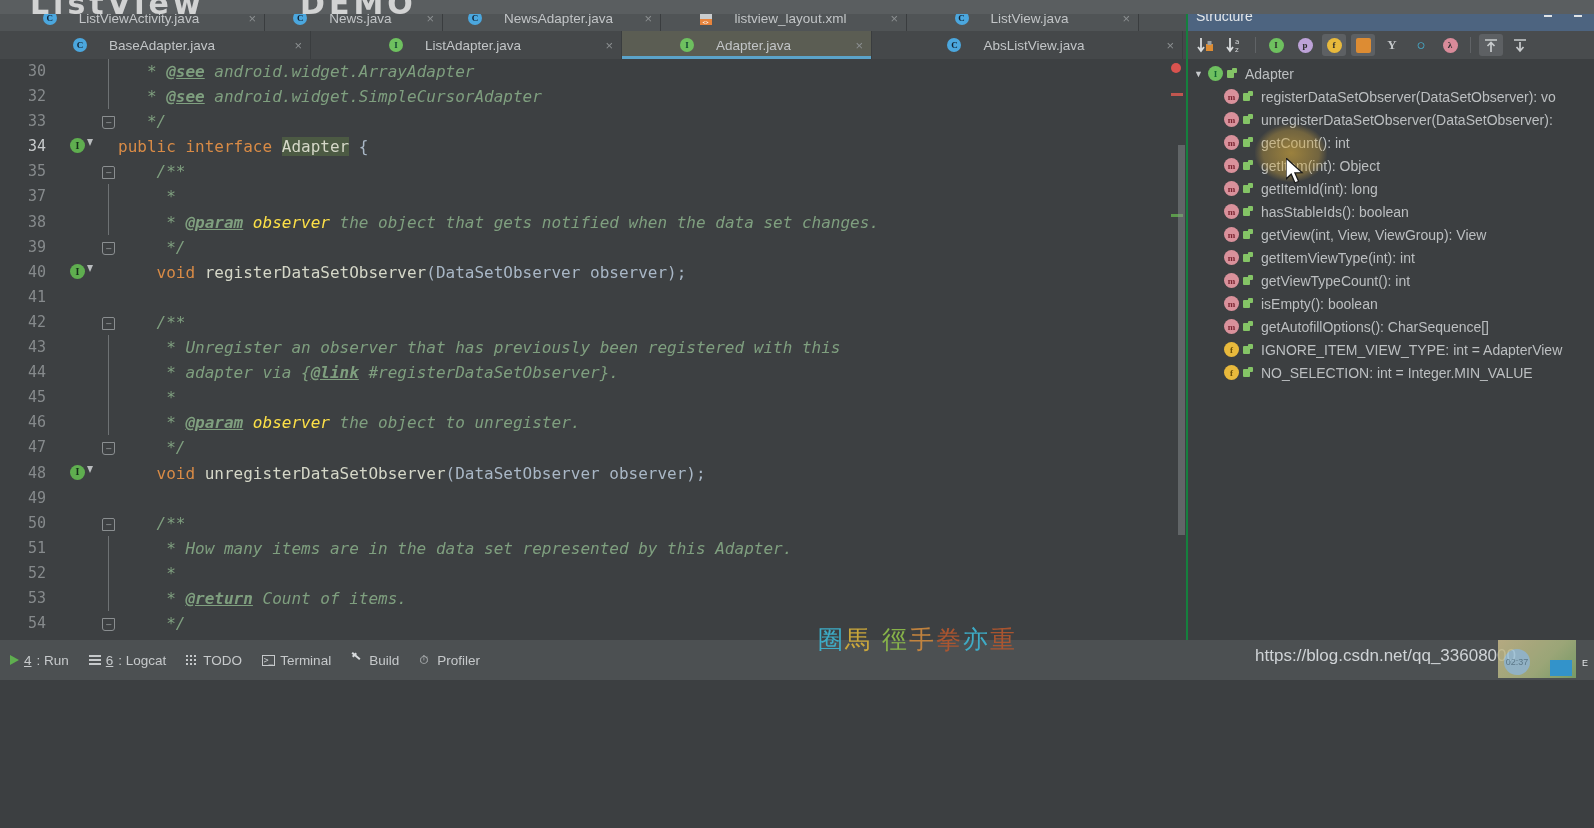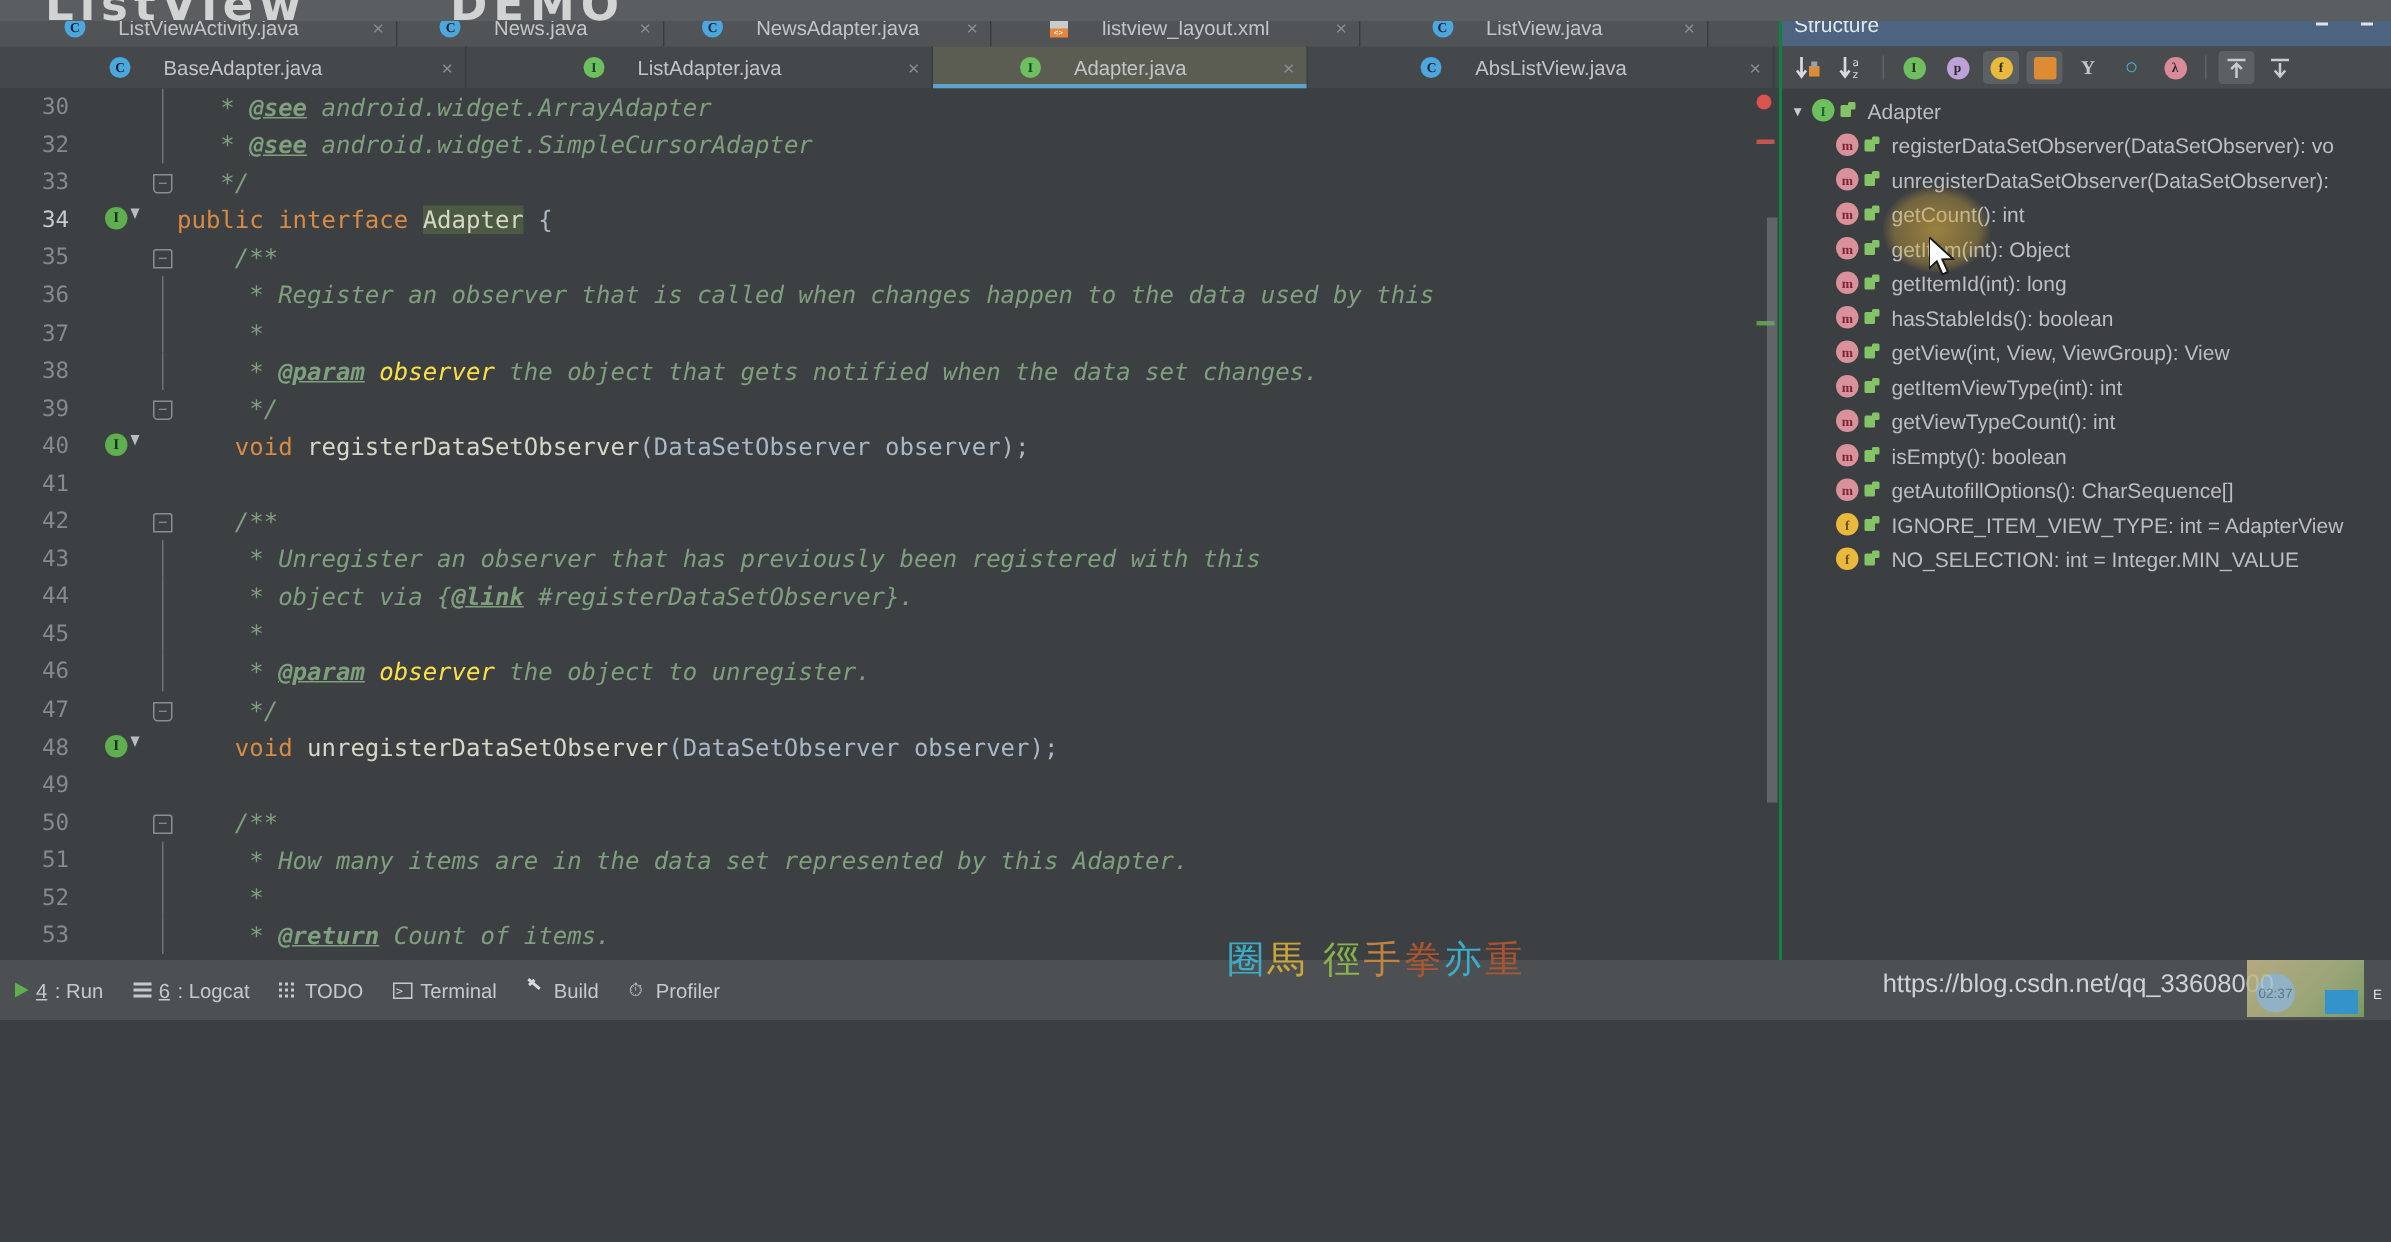--- a/index.html
+++ b/index.html
@@ -593,29 +593,28 @@
     </div>
 
   <div id="editor">
     <div id="gutter-bg"></div>
     <div class="code-area" id="code-area">
         <div class="cline"><span class="lnum">30</span><span class="ctext"><span class="cm">   * </span><span class="tag">@see</span><span class="cm"> android.widget.ArrayAdapter</span></span><span class="fold-line"></span></div>
         <div class="cline"><span class="lnum">32</span><span class="ctext"><span class="cm">   * </span><span class="tag">@see</span><span class="cm"> android.widget.SimpleCursorAdapter</span></span><span class="fold-line"></span></div>
         <div class="cline"><span class="lnum">33</span><span class="fold bot">−</span><span class="ctext"><span class="cm">   */</span></span></div>
         <div class="cline"><span class="lnum cur">34</span><span class="gicon">I</span><span class="ctext"><span class="kw">public interface </span><span class="idn hl">Adapter</span><span class="typ"> {</span></span></div>
         <div class="cline"><span class="lnum">35</span><span class="fold top">−</span><span class="ctext"><span class="cm">    /**</span></span></div>
-        <div class="cline"><span class="lnum">36</span><span class="ctext"><span class="cm">     * Register an observer that is called when changes happen to the data used by this</span></span><span class="fold-line"></span></div>
         <div class="cline"><span class="lnum">37</span><span class="ctext"><span class="cm">     *</span></span><span class="fold-line"></span></div>
         <div class="cline"><span class="lnum">38</span><span class="ctext"><span class="cm">     * </span><span class="tag">@param</span><span class="pname"> observer</span><span class="cm"> the object that gets notified when the data set changes.</span></span><span class="fold-line"></span></div>
         <div class="cline"><span class="lnum">39</span><span class="fold bot">−</span><span class="ctext"><span class="cm">     */</span></span></div>
         <div class="cline"><span class="lnum">40</span><span class="gicon">I</span><span class="ctext"><span class="typ">    </span><span class="kw">void</span><span class="idn"> registerDataSetObserver</span><span class="typ">(DataSetObserver observer);</span></span></div>
         <div class="cline"><span class="lnum">41</span><span class="ctext"><span class="typ"></span></span></div>
         <div class="cline"><span class="lnum">42</span><span class="fold top">−</span><span class="ctext"><span class="cm">    /**</span></span></div>
         <div class="cline"><span class="lnum">43</span><span class="ctext"><span class="cm">     * Unregister an observer that has previously been registered with this</span></span><span class="fold-line"></span></div>
-        <div class="cline"><span class="lnum">44</span><span class="ctext"><span class="cm">     * object via {</span><span class="tag">@link</span><span class="cm"> #registerDataSetObserver}.</span></span><span class="fold-line"></span></div>
+        <div class="cline"><span class="lnum">44</span><span class="ctext"><span class="cm">     * adapter via {</span><span class="tag">@link</span><span class="cm"> #registerDataSetObserver}.</span></span><span class="fold-line"></span></div>
         <div class="cline"><span class="lnum">45</span><span class="ctext"><span class="cm">     *</span></span><span class="fold-line"></span></div>
         <div class="cline"><span class="lnum">46</span><span class="ctext"><span class="cm">     * </span><span class="tag">@param</span><span class="pname"> observer</span><span class="cm"> the object to unregister.</span></span><span class="fold-line"></span></div>
         <div class="cline"><span class="lnum">47</span><span class="fold bot">−</span><span class="ctext"><span class="cm">     */</span></span></div>
         <div class="cline"><span class="lnum">48</span><span class="gicon">I</span><span class="ctext"><span class="typ">    </span><span class="kw">void</span><span class="idn"> unregisterDataSetObserver</span><span class="typ">(DataSetObserver observer);</span></span></div>
         <div class="cline"><span class="lnum">49</span><span class="ctext"><span class="typ"></span></span></div>
         <div class="cline"><span class="lnum">50</span><span class="fold top">−</span><span class="ctext"><span class="cm">    /**</span></span></div>
         <div class="cline"><span class="lnum">51</span><span class="ctext"><span class="cm">     * How many items are in the data set represented by this Adapter.</span></span><span class="fold-line"></span></div>
         <div class="cline"><span class="lnum">52</span><span class="ctext"><span class="cm">     *</span></span><span class="fold-line"></span></div>
         <div class="cline"><span class="lnum">53</span><span class="ctext"><span class="cm">     * </span><span class="tag">@return</span><span class="cm"> Count of items.</span></span><span class="fold-line"></span></div>
         <div class="cline"><span class="lnum">54</span><span class="fold bot">−</span><span class="ctext"><span class="cm">     */</span></span></div>

